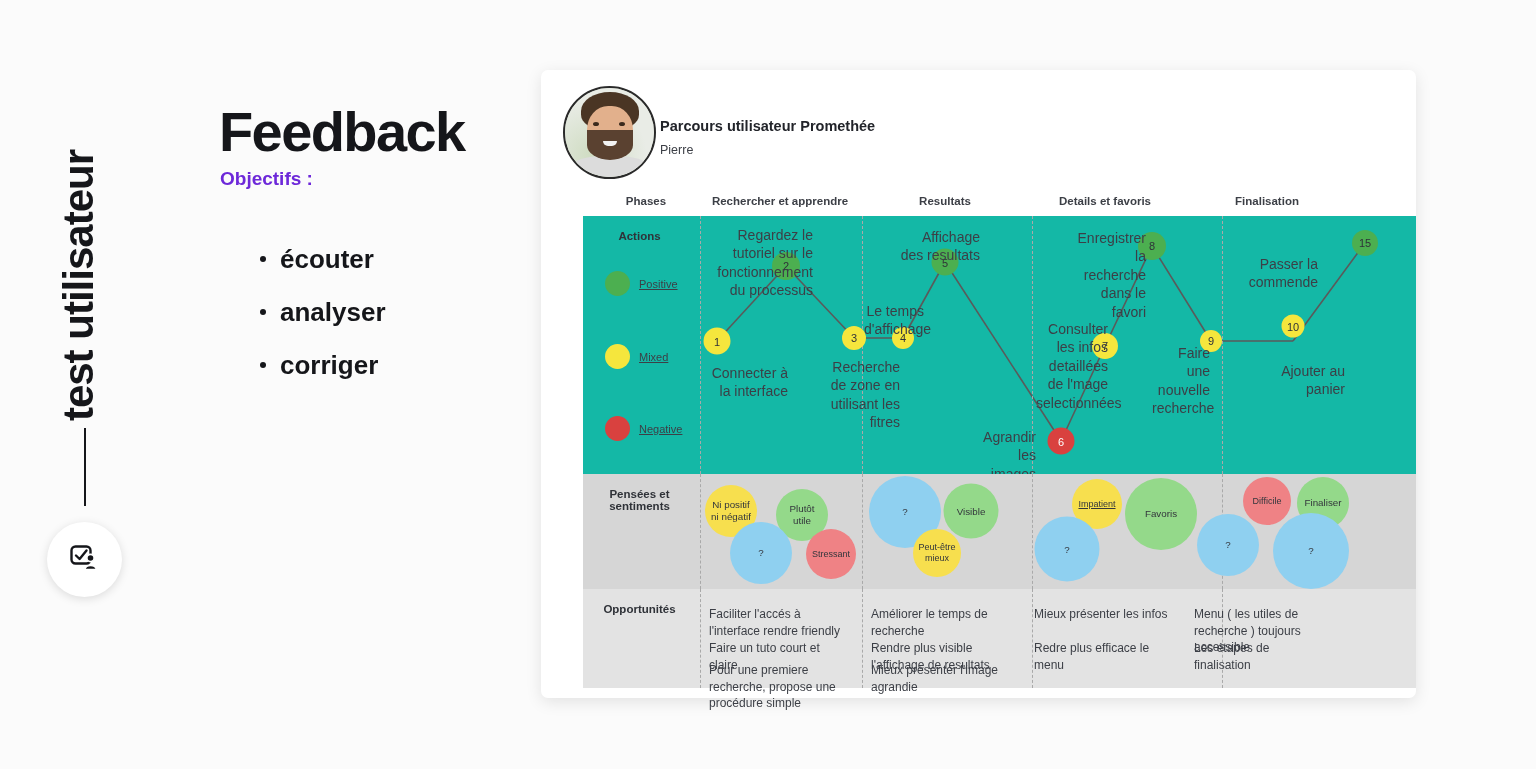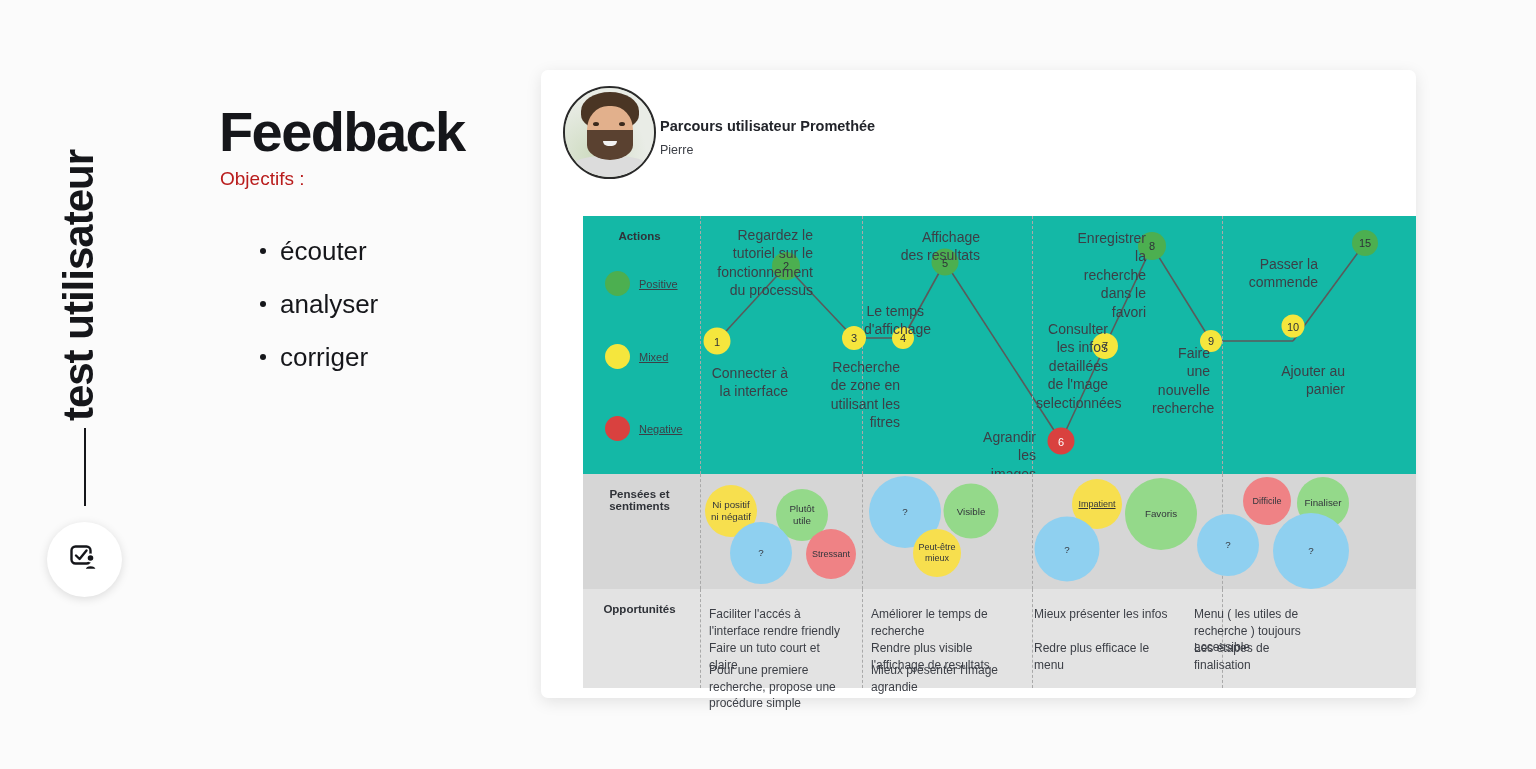--- a/index.html
+++ b/index.html
@@ -24,27 +24,27 @@
   .badge{
     position:absolute;left:47px;top:522px;width:75px;height:75px;border-radius:50%;
     background:#fff;box-shadow:0 2px 10px rgba(0,0,0,.13);
     display:flex;align-items:center;justify-content:center;
   }
   .page-title{
     position:absolute;left:219px;top:104px;
     font-size:56px;font-weight:bold;color:#15161a;letter-spacing:-1.6px;line-height:1;
   }
   .objectives-label{
-    position:absolute;left:220px;top:168px;font-size:19px;font-weight:normal;color:#b91c1c;text-align:center;
+    position:absolute;left:220px;top:168px;font-size:19px;font-weight:bold;color:#6d28d9;text-align:center;
   }
   .bullets{
     position:absolute;left:248px;top:236px;margin:0;padding:0;list-style:none;
   }
   .bullets li{
-    font-size:26px;font-weight:normal;color:#15161a;margin-bottom:22px;position:relative;padding-left:32px;
+    font-size:26px;font-weight:bold;color:#15161a;margin-bottom:22px;position:relative;padding-left:32px;margin-top:8px;
   }
   .bullets li:before{
     content:"";position:absolute;left:12px;top:12px;width:6px;height:6px;border-radius:50%;background:#15161a;
   }
   
   .card{
     position:absolute;left:541px;top:70px;width:875px;height:628px;
     background:#fff;border-radius:7px;
     box-shadow:0 4px 16px rgba(0,0,0,.10);
   }
@@ -142,20 +142,27 @@
       <div class="hair"></div>
     <div class="skin"></div>
       <div class="beard"></div>
     <div class="eyeL"></div>
       <div class="eyeR"></div>
       <div class="mouth"></div>
   </div>
   <div class="card-title">Parcours utilisateur Promethée</div>
   <div class="card-person">Pierre</div>
 
+  <div class="phases-row">
+      <div class="phase-head" style="width: 170px; left: 20px; top: 0px;">Phases</div>
+      <div class="phase-head" style="width: 170px; left: 154px; top: 0px;">Rechercher et apprendre</div>
+      <div class="phase-head" style="width: 170px; left: 319px; top: 0px;">Resultats</div>
+      <div class="phase-head" style="width: 170px; left: 479px; top: 0px;">Details et favoris</div>
+      <div class="phase-head" style="width: 170px; left: 641px; top: 0px;">Finalisation</div>
+    </div>
 
   <div class="panel">
     <div class="band band-actions">
       <div class="band-label">Actions</div>
       <svg class="links">
           <line x1="134" y1="125" x2="203" y2="50" stroke="#5a5a5a" stroke-width="1.6"></line>
           <line x1="203" y1="50" x2="271" y2="122" stroke="#5a5a5a" stroke-width="1.6"></line>
           <line x1="271" y1="122" x2="320" y2="122" stroke="#5a5a5a" stroke-width="1.6"></line>
           <line x1="320" y1="122" x2="362" y2="46" stroke="#5a5a5a" stroke-width="1.6"></line>
           <line x1="362" y1="46" x2="478" y2="225" stroke="#5a5a5a" stroke-width="1.6"></line>

